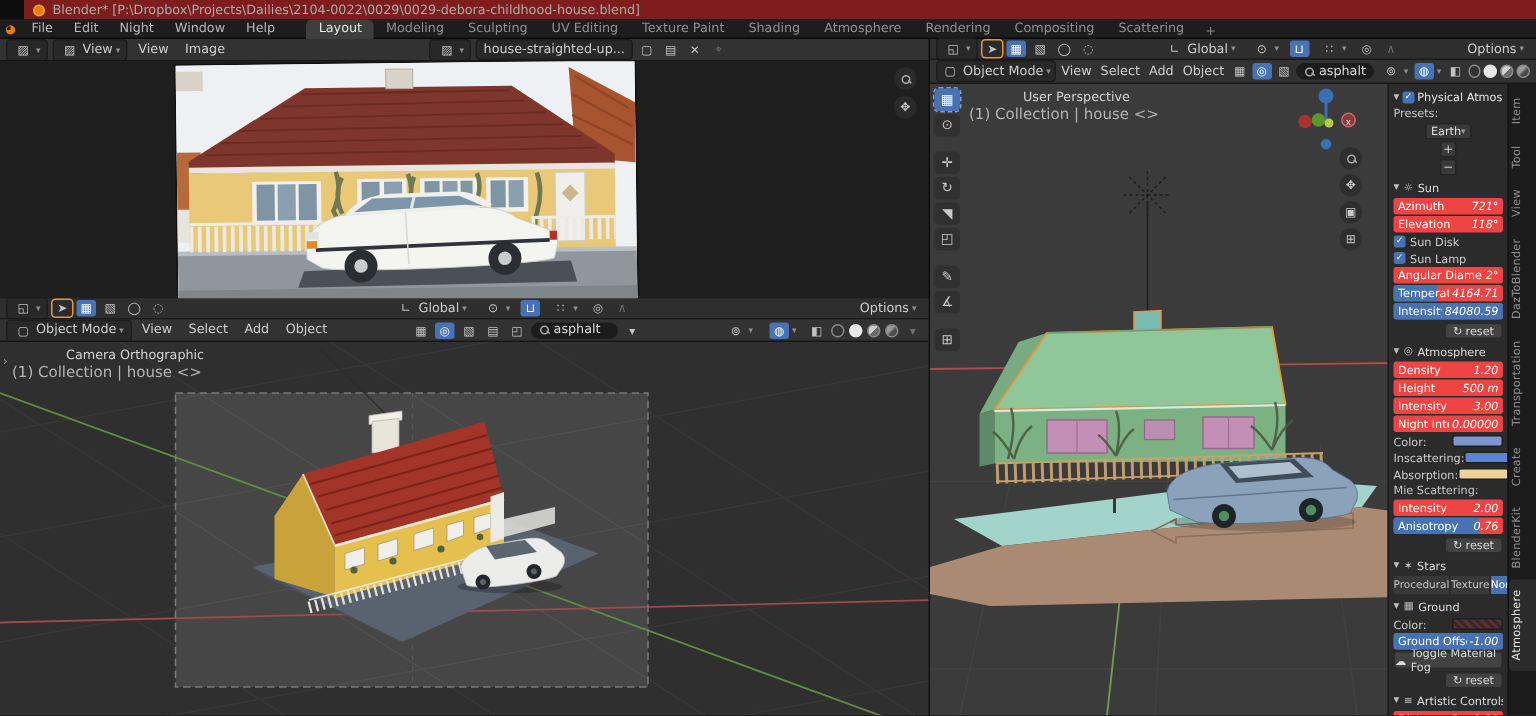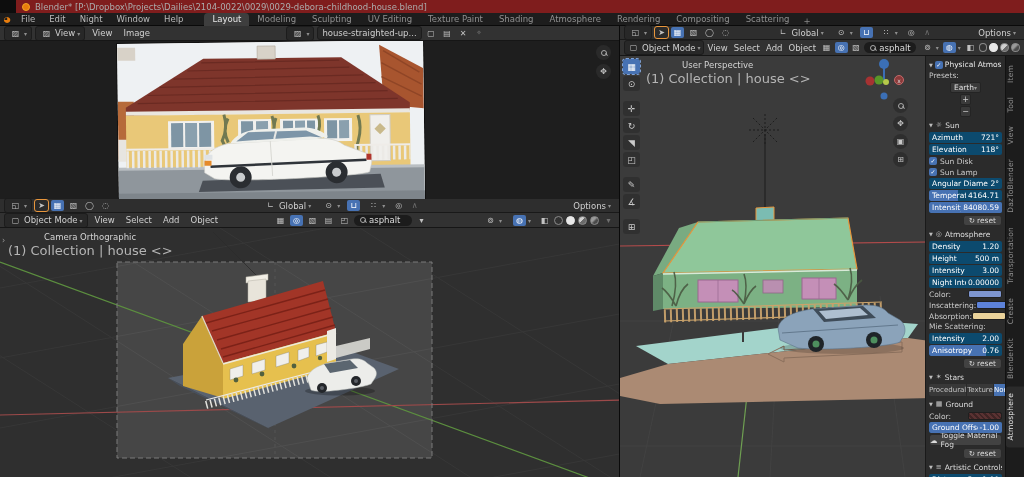--- a/index.html
+++ b/index.html
@@ -33,21 +33,21 @@
     padding:0 6px; height:11px; color:#dcdcdc; min-width:58px; }
   .mag { position:relative; width:6px; height:6px; flex:0 0 auto; }
   .mag::before { content:""; position:absolute; left:0; top:0; width:4px; height:4px; border:1px solid #aaa; border-radius:50%; }
   .mag::after { content:""; position:absolute; left:4px; top:4px; width:3px; height:1px; background:#aaa; transform:rotate(45deg); }
   .shadeball { width:9px; height:9px; border-radius:50%; border:1px solid #8a8a8a; display:inline-block; }
   .shadeball.solid { background:#e8e8e8; border-color:#e8e8e8; }
   .shadeball.mat { background:linear-gradient(135deg,#cfcfcf 50%,#6a6a6a 50%); }
   .shadeball.rend { background:linear-gradient(135deg,#9a9a9a 40%,#4a4a4a 60%); }
   .spacer { flex:1 1 auto; }
   .ovl-line1 { font-size:8.5px; color:#d4d4d4;padding-left:36px; }
-  .ovl-line2 { font-size:13px; color:#b5b5b5; margin-top:1px; }
+  .ovl-line2 { font-size:10px; color:#b5b5b5; margin-top:1px; }
   
   #image-editor { position:absolute; left:0; top:26px; width:620px; height:173px; background:#1f1f1f; border-right:1px solid #0a0a0a; }
   #image-editor .ed-header { height:15px; }
   #ie-canvas { position:absolute; left:0; top:15px; right:0; bottom:0; background:#1e1e1e; overflow:hidden; }
   #photo-wrap { position:absolute; left:118px; top:1px; width:306px; height:159px; transform:rotate(-0.7deg); box-shadow:0 0 0 1px #111; background:#fff; }
   .navcircle { width:15px; height:15px; border-radius:50%; background:#2d2d2dd9; color:#c9c9c9;
     display:flex; align-items:center; justify-content:center; font-size:8px; }
   #cam-viewport { position:absolute; left:0; top:199px; width:620px; height:278px; background:#2f2f2f; border-right:1px solid #0a0a0a; }
   .toolrow { height:14px; background:#2e2e2e; border-bottom:1px solid #191919; display:flex; align-items:center; gap:3px; padding:0 4px; font-size:8.5px; color:#cfcfcf; }
   #cam-viewport .ed-header { height:15px; }
@@ -69,26 +69,26 @@
   #tabstrip { position:absolute; right:0; top:0; bottom:0; width:19px; background:#1c1c1c; border-left:1px solid #121212; display:flex; flex-direction:column; padding-top:2px; }
   .vtab { writing-mode:vertical-rl; transform:rotate(180deg); font-size:7.5px; color:#8f8f8f;
     padding:7px 0; text-align:center; width:19px; letter-spacing:.2px; }
   .vtab.active { background:#2b2b2b; color:#e4e4e4; border-radius:0 3px 3px 0; }
   .ph-row { display:flex; align-items:center; gap:2px; height:13px; white-space:nowrap; overflow:hidden; }
   .ph-title { color:#e8e8e8; font-size:7.5px; }
   .tri { font-size:5px; color:#bdbdbd; }
   .cbx { width:8px; height:8px; background:#4772b3; border-radius:2px; color:#fff; font-size:6px; line-height:8px; text-align:center; flex:0 0 auto; }
   .sech { display:flex; align-items:center; gap:3px; height:12px; color:#dedede; white-space:nowrap; overflow:hidden; margin-top:2px; }
   .sico { font-size:7px; color:#c2c2c2; }
-  .srow { position:relative; height:11px; background:#0c4a6e; border-radius:2px; margin:1px 0;
+  .srow { position:relative; height:11px; background:#ef4444; border-radius:2px; margin:1px 0;
     display:flex; align-items:center; justify-content:space-between; padding:0 3px; color:#fff; overflow:hidden; white-space:nowrap; }
   .srow .fillbar { position:absolute; left:0; top:0; bottom:0; background:#4772b3; border-radius:2px 0 0 2px; }
   .srow .lab,.srow .val { position:relative; z-index:1; font-size:7.5px; }
   .srow .lab { overflow:hidden; text-overflow:clip; }
-  .srow .val { flex:0 0 auto; margin-left:2px; }
+  .srow .val { flex:0 0 auto; margin-left:2px;font-style:italic; }
   .crow { display:flex; align-items:center; gap:3px; height:10px; margin:1px 0; white-space:nowrap; overflow:hidden; }
   .colrow { display:flex; align-items:center; justify-content:space-between; height:10px; margin:1px 0; white-space:nowrap; }
   .swatch { width:34px; height:8px; border-radius:2px; border:1px solid #1f1f1f; flex:0 0 auto; }
   .plab { color:#c6c6c6; height:10px; line-height:10px; white-space:nowrap; overflow:hidden; }
   .resetrow { display:flex; justify-content:flex-end; margin:2px 0; }
   .resetbtn { display:inline-flex; align-items:center; gap:2px; background:#424242; border:1px solid #2a2a2a;
     border-radius:3px; color:#dadada; font-size:7.5px; padding:0 5px; height:11px; font-family:inherit; }
   .presetrow { display:flex; align-items:center; gap:1px; margin:1px 0;flex-direction:column; }
   .dropfield { flex:1 1 auto; background:#3a3a3a; border:1px solid #242424; border-radius:2px; height:11px;
     display:flex; align-items:center; justify-content:space-between; padding:0 3px; color:#e0e0e0; }

